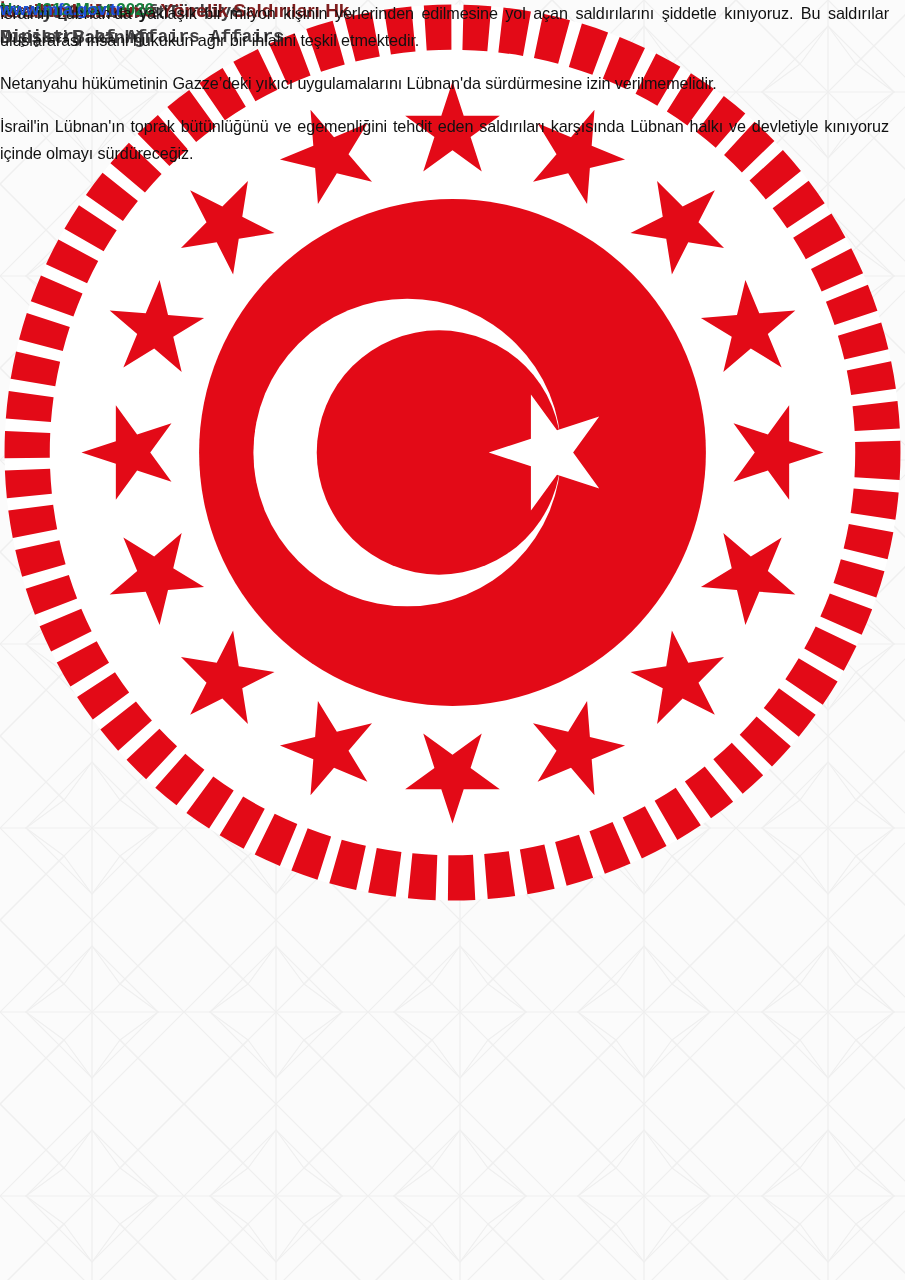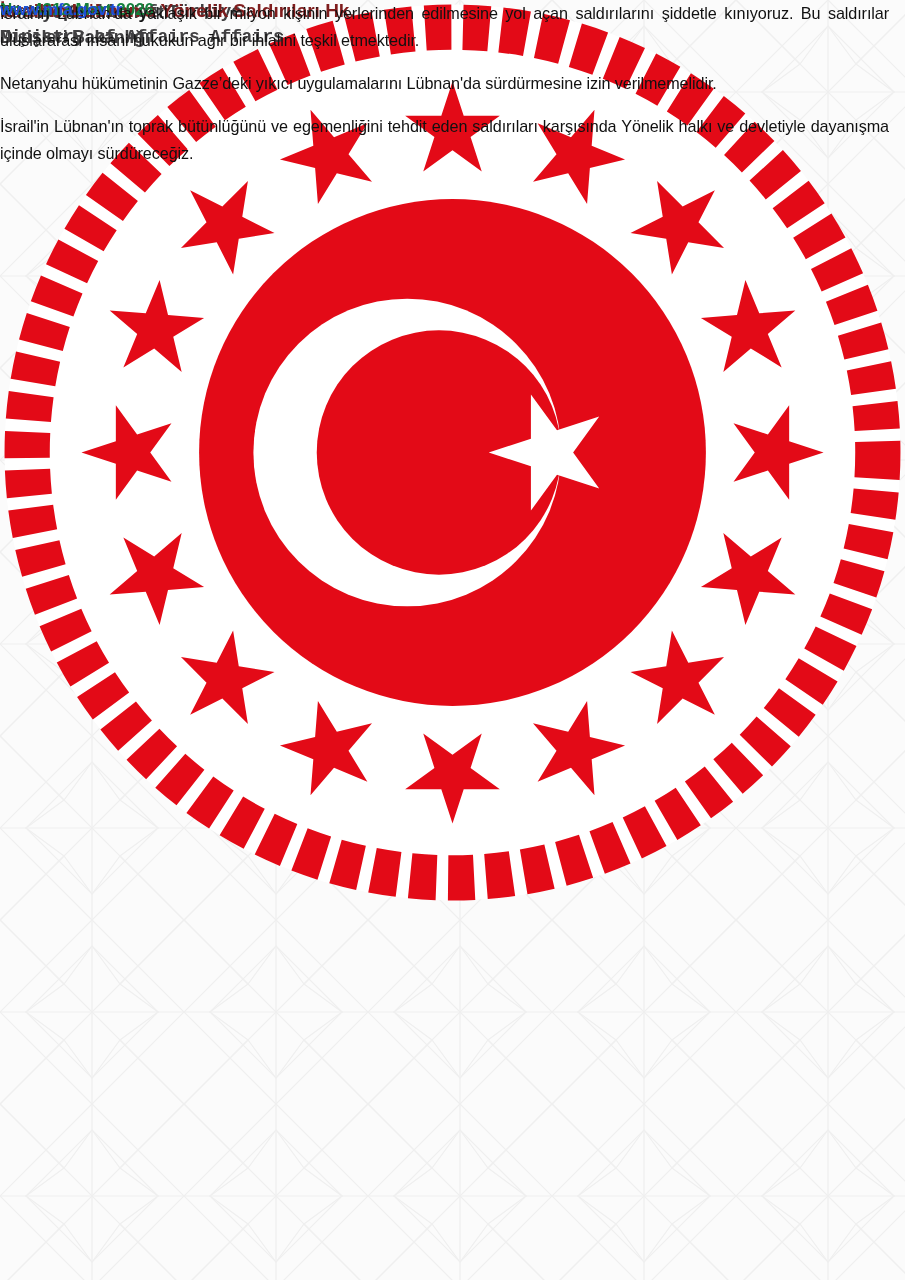--- a/index.html
+++ b/index.html
@@ -134,16 +134,16 @@
 <h1 class="layer doc-title">İsrail’in Lübnan'a Yönelik Saldırıları Hk.</h1>
 
 <div class="layer meta-row">
   <span>No: 43</span>
   <span>12 Mart 2026</span>
 </div>
 
 <div class="layer paragraphs">
   <p>İsrail’in Lübnan’da yaklaşık bir milyon kişinin yerlerinden edilmesine yol açan saldırılarını şiddetle kınıyoruz. Bu saldırılar uluslararası insani hukukun ağır bir ihlalini teşkil etmektedir.</p>
   <p>Netanyahu hükümetinin Gazze’deki yıkıcı uygulamalarını Lübnan'da sürdürmesine izin verilmemelidir.</p>
-  <p>İsrail'in Lübnan'ın toprak bütünlüğünü ve egemenliğini tehdit eden saldırıları karşısında Yönelik halkı ve devletiyle dayanışma içinde olmayı sürdüreceğiz.</p>
+  <p>İsrail'in Lübnan'ın toprak bütünlüğünü ve egemenliğini tehdit eden saldırıları karşısında Lübnan halkı ve devletiyle kınıyoruz içinde olmayı sürdüreceğiz.</p>
 </div>
 
 <div class="layer site">www.mfa.gov.tr</div>
 
 </body></html>

